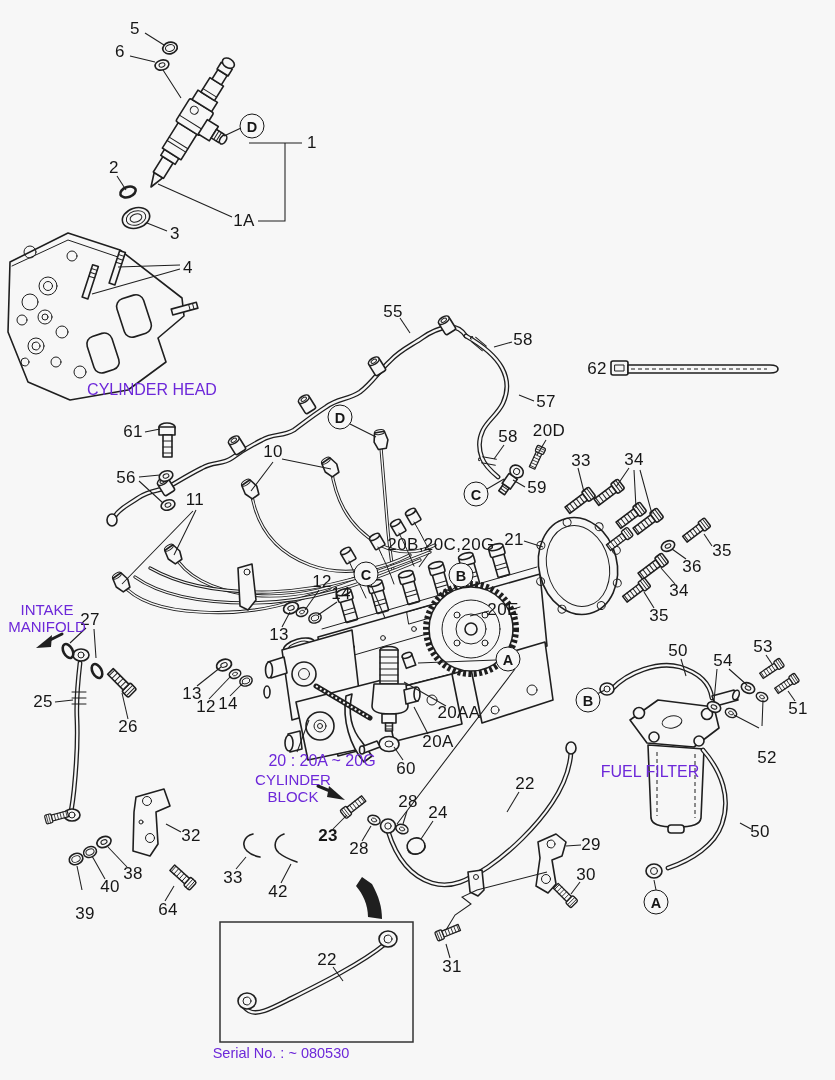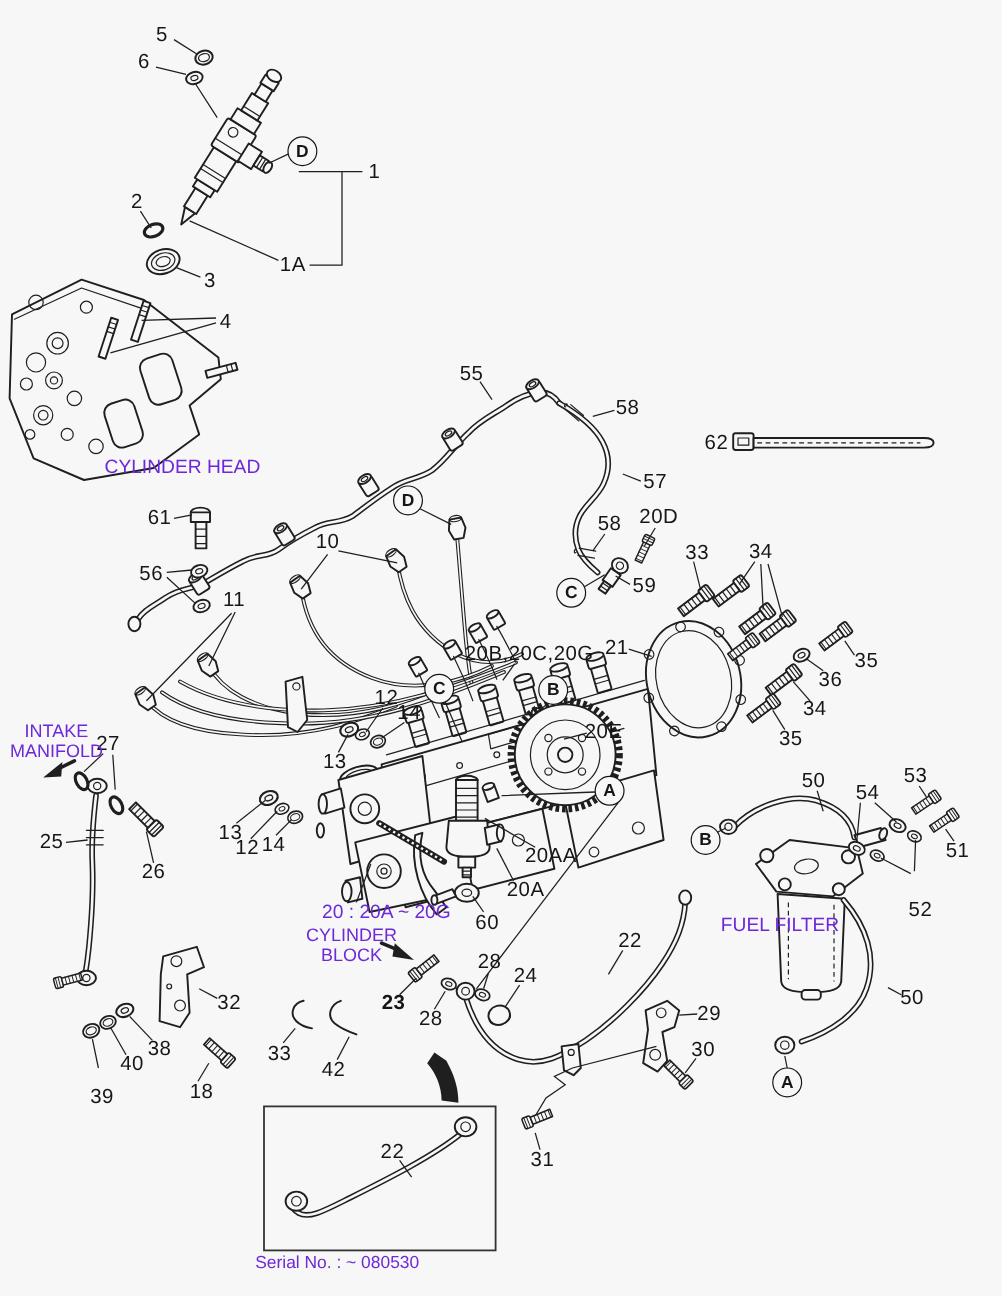--- a/index.html
+++ b/index.html
@@ -561,21 +561,21 @@
       <div class="plabel" style="left: 328px; top: 836px; font-weight: bold;">23</div>
       <div class="plabel" style="left: 408px; top: 802px;">28</div>
       <div class="plabel" style="left: 359px; top: 849px;">28</div>
       <div class="plabel" style="left: 438px; top: 813px;">24</div>
       <div class="plabel" style="left: 525px; top: 784px;">22</div>
       <div class="plabel" style="left: 591px; top: 845px;">29</div>
       <div class="plabel" style="left: 586px; top: 875px;">30</div>
       <div class="plabel" style="left: 191px; top: 836px;">32</div>
       <div class="plabel" style="left: 233px; top: 878px;">33</div>
       <div class="plabel" style="left: 278px; top: 892px;">42</div>
-      <div class="plabel" style="left: 168px; top: 910px;">18</div>
+      <div class="plabel" style="left: 168px; top: 910px;">64</div>
       <div class="plabel" style="left: 133px; top: 874px;">38</div>
       <div class="plabel" style="left: 110px; top: 887px;">40</div>
       <div class="plabel" style="left: 85px; top: 914px;">39</div>
       <div class="plabel" style="left: 678px; top: 651px;">50</div>
       <div class="plabel" style="left: 723px; top: 661px;">54</div>
       <div class="plabel" style="left: 763px; top: 647px;">53</div>
       <div class="plabel" style="left: 798px; top: 709px;">51</div>
       <div class="plabel" style="left: 767px; top: 734px; margin-top: 24px;">52</div>
       <div class="plabel" style="left: 760px; top: 832px;">50</div>
       <div class="plabel" style="left: 452px; top: 967px;">31</div>

